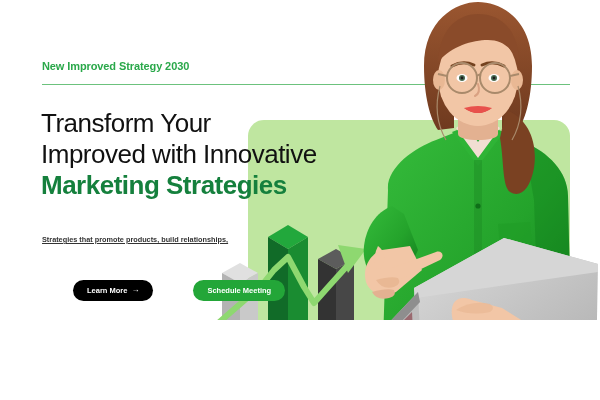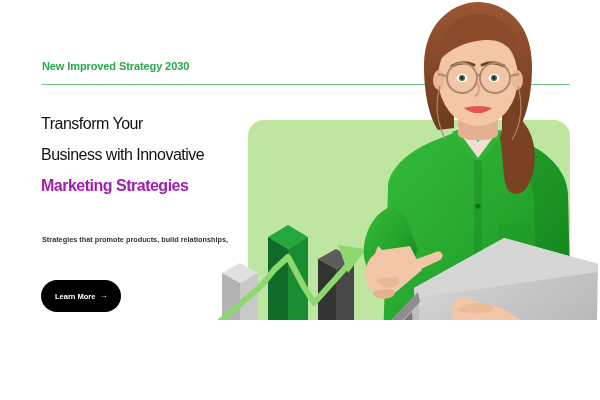--- a/index.html
+++ b/index.html
@@ -48,68 +48,69 @@
     background: #bfe6a0;
     border-radius: 16px;
   }
 
   
   .headline {
     position: absolute;
     left: 41px;
     top: 108px;
     width: 330px;
-    font-size: 16px;
+    font-size: 26px;
     line-height: 31px;
     color: #111111;
     font-weight: normal;
     letter-spacing: -0.5px;
   }
   .headline .accent {
-    color: #a21caf;
+    color: #15803d;
     font-weight: bold;
   }
   .headline .ln { display: block; }
 
   
   .body-copy {
     position: absolute;
     left: 42px;
     top: 234px;
     width: 195px;
     font-size: 7.3px;
     line-height: 11.5px;
     font-weight: bold;
     color: #333333;
   }
-  .body-copy .ln { display: block; }
+  .body-copy .ln { display: block; text-decoration: underline; }
 
   
   .btn-row {
     position: absolute;
     left: 41px;
     top: 280px;
     display: flex;
     gap: 8px;
     align-items: center;
   }
   .btn {
     border: none;
     border-radius: 999px;
     font-size: 7.5px;
     font-weight: bold;
     color: #ffffff;
-    padding: 16px 14px;
+    padding: 6px 14px;
     height: 21px;
     display: flex;
-    align-items: center;
+    align-items: flex-start;
     gap: 4px;
     cursor: pointer;
     white-space: nowrap;
     font-family: "Liberation Sans", sans-serif;
+    margin-left: 32px;
   }
   .btn-dark { background: #000000; }
   .btn-green { background: #23a638; }
   .btn .arrow { font-size: 8px; line-height: 1; }
 
   
   .chart {
     position: absolute;
     left: 210px;
     top: 215px;
@@ -292,28 +293,31 @@
           <path d="M116,342 q18,-6 36,-2 q6,4 0,8 q-20,3 -36,-6 Z" fill="#e9b894" opacity="0.5"></path>
 
           <path d="M186,332 C202,332 216,344 218,360 L220,372 L176,372 L172,344 Z" fill="#1f9c27"></path>
         </g>
       </g>
     </svg>
   </div>
 
   <div class="headline">
     <span class="ln">Transform Your</span>
-    <span class="ln">Business with Innovative</span>
+    <span class="ln">Improved with Innovative</span>
     <span class="ln accent">Marketing Strategies</span>
   </div>
 
   <div class="body-copy">
     <span class="ln">Strategies that promote products, build relationships,</span>
   </div>
 
   <div class="btn-row">
     <button class="btn btn-dark">
       <span>Learn More</span>
       <span class="arrow">→</span>
     </button>
+    <button class="btn btn-green">
+      <span>Schedule Meeting</span>
+    </button>
   </div>
 
 </div>
 
 </body></html>

